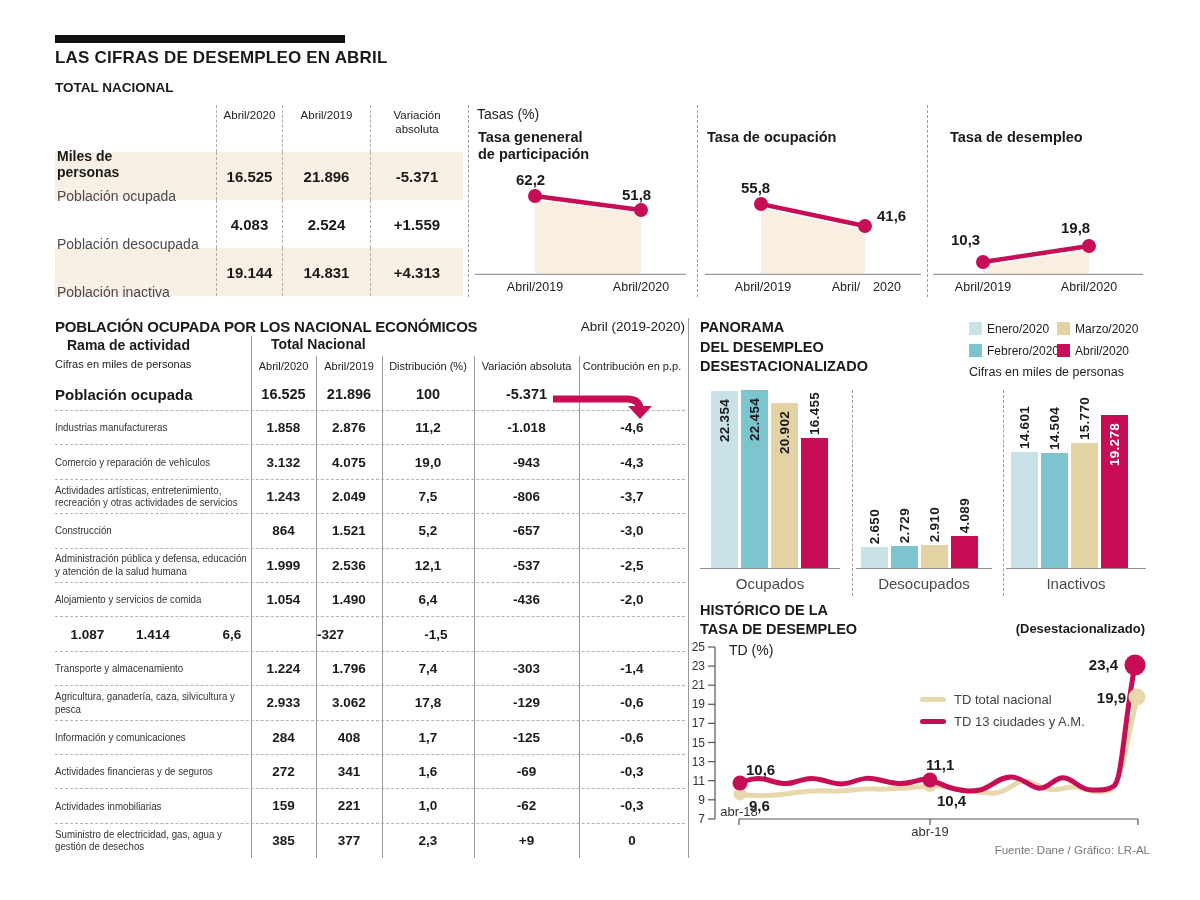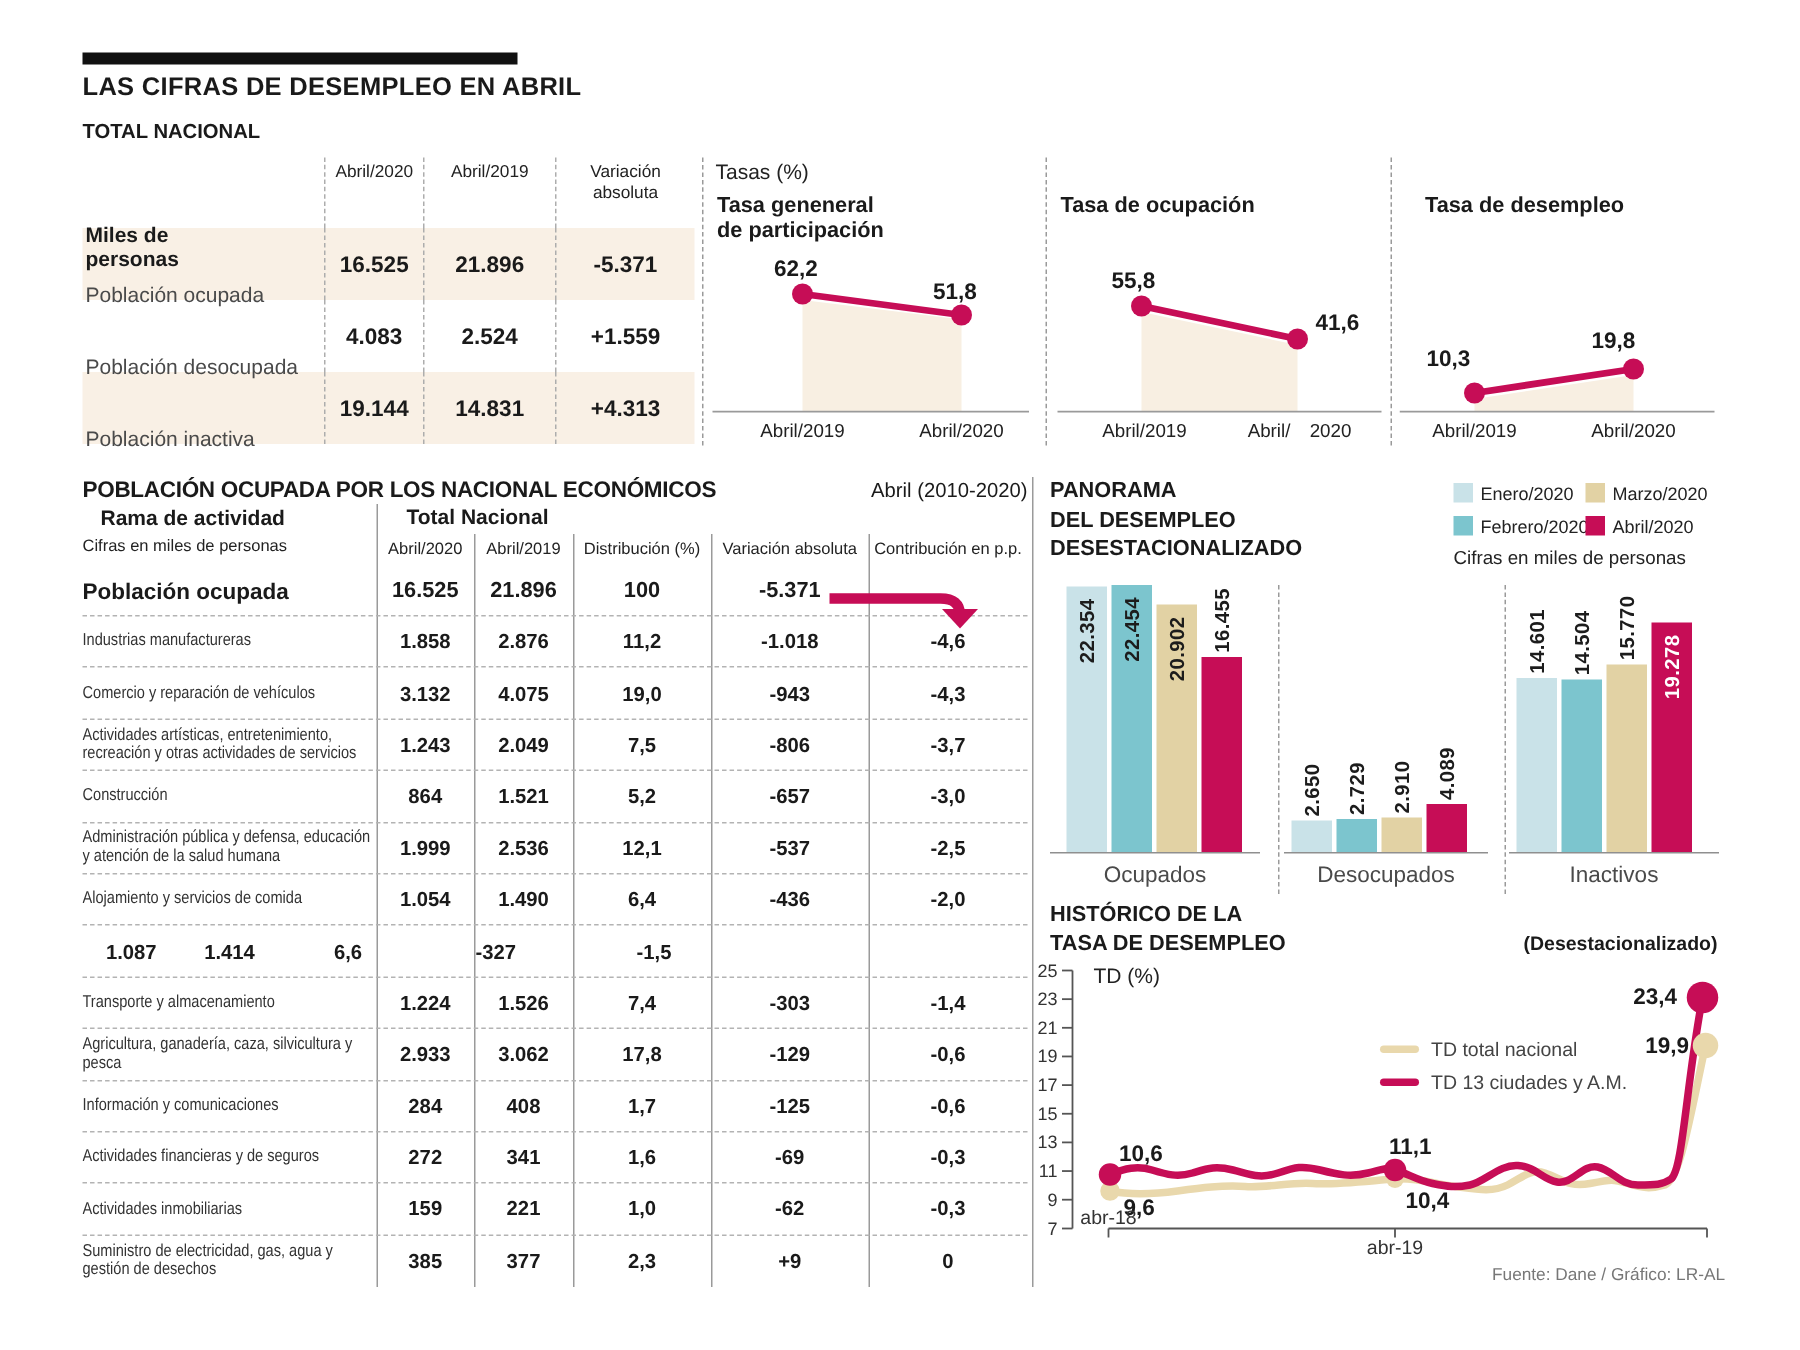--- a/index.html
+++ b/index.html
@@ -153,21 +153,21 @@
     <line x1="50" y1="102" x2="156" y2="86" stroke="#c60d56" stroke-width="4.5"></line>
     <circle cx="50" cy="102" r="7" fill="#c60d56"></circle>
     <circle cx="156" cy="86" r="7" fill="#c60d56"></circle>
   </svg>
   <div class="abs mc-val" style="left:951px;top:231px;">10,3</div>
   <div class="abs mc-val" style="left:1061px;top:219px;">19,8</div>
   <div class="abs mc-x" style="left:943px;top:280px;width:80px;">Abril/2019</div>
   <div class="abs mc-x" style="left:1049px;top:280px;width:80px;">Abril/2020</div>
 
   <div class="abs st-title" style="left:55px;top:318px;">POBLACIÓN OCUPADA POR LOS NACIONAL ECONÓMICOS</div>
-  <div class="abs st-period rgt" style="left:500px;top:319px;width:185px;">Abril (2010-2020)</div>
+  <div class="abs st-period rgt" style="left:500px;top:319px;width:185px;">Abril (2019-2020)</div>
 
   <div class="abs st-h1" style="left:55px;top:337px;">Rama de actividad</div>
   <div class="abs st-h2" style="left:55px;top:358px;">Cifras en miles de personas</div>
   <div class="abs st-h1" style="left:259px;top:336px;">Total Nacional</div>
 
   <div class="abs st-colh" style="left:251px;top:360px;width:65px;">Abril/2020</div>
   <div class="abs st-colh" style="left:316px;top:360px;width:66px;">Abril/2019</div>
   <div class="abs st-colh" style="left:382px;top:360px;width:92px;">Distribución (%)</div>
   <div class="abs st-colh" style="left:474px;top:360px;width:105px;">Variación absoluta</div>
   <div class="abs st-colh" style="left:579px;top:360px;width:106px;">Contribución en p.p.</div>
@@ -260,21 +260,21 @@
       <div class="sv w2">1.414</div>
       <div class="sv w3">6,6</div>
       <div class="sv w4">-327</div>
       <div class="sv w5">-1,5</div>
     </div>
     <div class="srow">
       <div class="sl">
           <span class="sl-in">Transporte y almacenamiento</span>
         </div>
       <div class="sv w1">1.224</div>
-      <div class="sv w2">1.526</div>
+      <div class="sv w2">1.796</div>
       <div class="sv w3">7,4</div>
       <div class="sv w4">-303</div>
       <div class="sv w5">-1,4</div>
     </div>
     <div class="srow">
       <div class="sl">
           <span class="sl-in">Agricultura, ganadería, caza, silvicultura y pesca</span>
         </div>
       <div class="sv w1">2.933</div>
       <div class="sv w2">3.062</div>

